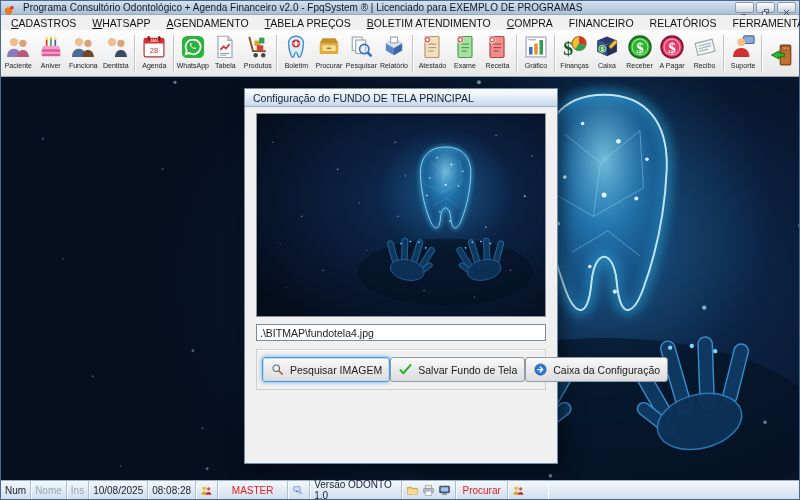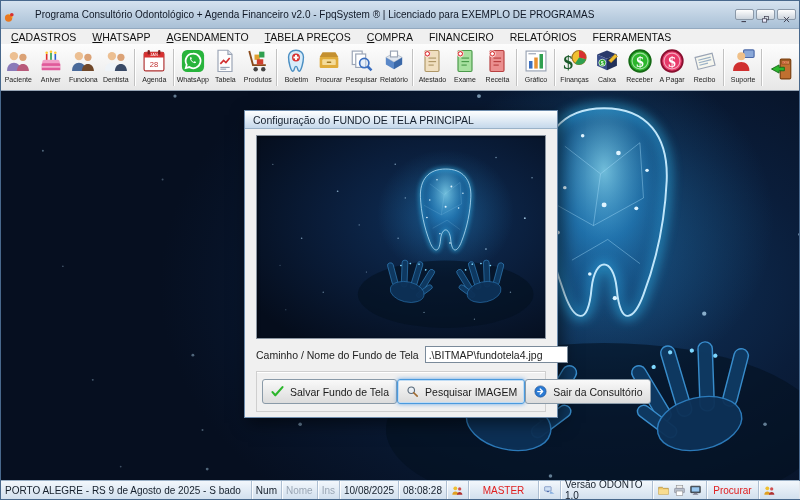--- a/index.html
+++ b/index.html
@@ -1,39 +1,39 @@
 <!DOCTYPE html>
 <html><head>
 <meta charset="utf-8">
 <style>
   *{box-sizing:border-box;margin:0;padding:0}
   html,body{width:800px;height:500px;overflow:hidden;font-family:"Liberation Sans",sans-serif}
   .app{width:800px;height:500px;display:flex;flex-direction:column;background:#f0f0f0;border:1px solid #48688c}
   
-  .titlebar{height:28px;flex:0 0 auto;background:linear-gradient(#d5e2ef,#a9c0d6);display:flex;align-items:center;gap:20px;padding:0 3px;border-bottom:1px solid #93a9bf}
+  .titlebar{height:14px;flex:0 0 auto;background:linear-gradient(#d5e2ef,#a9c0d6);display:flex;align-items:center;gap:8px;padding:0 3px;border-bottom:1px solid #93a9bf}
   .app-ico{width:11px;height:11px;flex:0 0 auto}
   .title-text{flex:1;font-size:10px;color:#101826;white-space:nowrap;overflow:hidden}
   .win-ctls{display:flex;gap:2px;flex:0 0 auto}
   .ctl{width:19px;height:11px;border:1px solid #8a98a8;border-radius:2px;background:linear-gradient(#fefefe,#ccd4dd);display:flex;align-items:center;justify-content:center}
   .ctl span{width:9px;height:9px;display:block}
   
   .menubar{height:15px;flex:0 0 auto;background:#f0f0f0;display:flex;align-items:center;font-size:10.5px;color:#111;padding-left:2px}
   .menu-item{padding:12px 8px;white-space:nowrap;cursor:default}
   
   .toolbar{height:47px;flex:0 0 auto;background:linear-gradient(#fdfdfd,#e7e7e7);border-bottom:1px solid #98a6b6;display:flex;align-items:stretch;padding:1px 1px 0}
   .tb-btn{width:33px;display:flex;flex-direction:column;align-items:center;padding-top:2px;border-radius:3px;cursor:default}
   .tb-ico{width:28px;height:28px}
   .tb-lbl{font-size:7px;color:#222;white-space:nowrap;line-height:9px}
   .tb-sep{width:2px;border-left:1px solid #c2c2c2;border-right:1px solid #fff;margin:4px 2px}
   .tb-exit{justify-content:center}
   
   .main{position:relative;flex:1;overflow:hidden;background:radial-gradient(ellipse 440px 300px at 75% 50%,#11365f 0%,#0a1d3a 50%,#060f20 100%)}
   .bg-svg{position:absolute;inset:0;width:100%;height:100%}
   
-  .dialog{position:absolute;left:243px;top:19px;width:314px;height:308px;background:#f0f0f0;border:1px solid #6e8cac;box-shadow:4px 5px 16px rgba(0,0,0,.55);font-size:10.5px}
+  .dialog{position:absolute;left:243px;top:11px;width:314px;height:376px;background:#f0f0f0;border:1px solid #6e8cac;box-shadow:4px 5px 16px rgba(0,0,0,.55);font-size:10.5px}
   .dlg-title{height:18px;background:linear-gradient(#feffff,#c5d8eb);border-bottom:1px solid #9ab2c8;display:flex;align-items:center;padding:0 8px;color:#15202e;font-size:10.5px}
   .dlg-body{padding:6px 11px 0}
   .preview{height:204px;border:1px solid #8a94a0;box-shadow:inset 1px 1px 3px rgba(0,0,0,.5);position:relative;overflow:hidden;background:radial-gradient(ellipse 220px 150px at 62% 42%,#0f2f58 0%,#0a1d3a 50%,#050d1c 100%)}
   .preview svg{position:absolute;inset:0;width:100%;height:100%}
   .path-row{display:flex;align-items:center;gap:6px;margin-top:7px}
   .path-label{color:#222;white-space:nowrap}
   .path-input{flex:1;height:17px;border:1px solid #7a8a9a;background:#fff;font-family:"Liberation Sans",sans-serif;font-size:10.5px;color:#222;padding:0 3px}
   .btn-box{margin-top:8px;border:1px solid #cfcfcf;box-shadow:inset 0 1px 0 #fff;background:#f0f0f0;padding:7px 5px;display:flex;justify-content:space-between}
   .dlg-btn{display:flex;align-items:center;gap:5px;height:25px;padding:0 7px;border:1px solid #8a9aa8;border-radius:3px;background:linear-gradient(#f9f9f9,#dcdcdc);font-size:10.5px;color:#1a1a1a;cursor:default;white-space:nowrap}
   .dlg-btn.focused{border-color:#4a9ade;box-shadow:inset 0 0 0 1px #bfdcf5,0 0 4px rgba(90,160,230,.9)}
@@ -172,20 +172,21 @@
             </svg></span>
         </span>
     </span>
   </div>
 
   <div class="menubar" id="menubar">
       <span class="menu-item"><u>C</u>ADASTROS</span>
       <span class="menu-item"><u>W</u>HATSAPP</span>
       <span class="menu-item"><u>A</u>GENDAMENTO</span>
       <span class="menu-item"><u>T</u>ABELA PREÇOS</span>
+      <span class="menu-item"><u>B</u>OLETIM ATENDIMENTO</span>
       <span class="menu-item"><u>C</u>OMPRA</span>
       <span class="menu-item">FINANCEIRO</span>
       <span class="menu-item">RELATÓRIOS</span>
       <span class="menu-item">FERRAMENTAS</span>
     </div>
 
   <div class="toolbar" id="toolbar">
       <div class="tb-btn">
         <div class="tb-ico"><svg viewBox="0 0 24 24" width="100%" height="100%">
             <circle cx="8.5" cy="7.8" r="3.6" fill="#ecbf92"></circle>
@@ -440,51 +441,49 @@
       <div class="dlg-title">
         <span>Configuração do FUNDO DE TELA PRINCIPAL</span>
       </div>
       <div class="dlg-body">
         <div class="preview">
           <svg viewBox="0 0 288 204" preserveAspectRatio="none">
               <use href="#scene" x="0" y="0" width="288" height="204"></use>
             </svg>
         </div>
         <div class="path-row">
-          <span class="path-label">Caminho / Nome do Fundo de Tela</span>
           <input class="path-input" type="text" value=".\BITMAP\fundotela4.jpg" style="">
         </div>
         <div class="btn-box">
-          <div class="dlg-btn">
-            <span class="btn-ico"><svg viewBox="0 0 24 24" width="100%" height="100%">
-                  <path d="M4 13l4.5 5L20 5" fill="none" stroke="#2cb62c" stroke-width="3.4" stroke-linecap="round" stroke-linejoin="round"></path>
-                </svg></span>
-            <span>Salvar Fundo de Tela</span>
-          </div>
           <div class="dlg-btn focused">
             <span class="btn-ico"><svg viewBox="0 0 24 24" width="100%" height="100%">
                   <circle cx="10" cy="10" r="5.2" fill="#e8f0fa" fill-opacity=".6" stroke="#5a6a7a" stroke-width="1.8"></circle>
                   <line x1="14" y1="14" x2="19.5" y2="19.5" stroke="#a06a30" stroke-width="2.6" stroke-linecap="round"></line>
                 </svg></span>
             <span>Pesquisar IMAGEM</span>
           </div>
           <div class="dlg-btn">
             <span class="btn-ico"><svg viewBox="0 0 24 24" width="100%" height="100%">
+                  <path d="M4 13l4.5 5L20 5" fill="none" stroke="#2cb62c" stroke-width="3.4" stroke-linecap="round" stroke-linejoin="round"></path>
+                </svg></span>
+            <span>Salvar Fundo de Tela</span>
+          </div>
+          <div class="dlg-btn">
+            <span class="btn-ico"><svg viewBox="0 0 24 24" width="100%" height="100%">
                   <circle cx="12" cy="12" r="9" fill="#2a7ad4" stroke="#1a4a88"></circle>
                   <path d="M7.5 12h7.5M11.5 8l4 4-4 4" stroke="#fff" stroke-width="2" fill="none" stroke-linecap="round" stroke-linejoin="round"></path>
                 </svg></span>
-            <span>Sair da Consultório</span>
+            <span>Caixa da Configuração</span>
           </div>
         </div>
       </div>
     </div>
   </div>
 
   <div class="statusbar">
-    <div class="sb sb-loc">PORTO ALEGRE - RS  9 de Agosto de 2025 - S bado</div>
     <div class="sb sb-c w24">Num</div>
     <div class="sb sb-c w24 sb-dim">Nome</div>
     <div class="sb sb-c w20 sb-dim">Ins</div>
     <div class="sb sb-c w52">10/08/2025</div>
     <div class="sb sb-c w46">08:08:28</div>
     <div class="sb sb-c w18">
       <span class="sb-ico"><svg viewBox="0 0 24 24" width="100%" height="100%">
             <circle cx="8" cy="8" r="3.5" fill="#f0c030"></circle>
             <path d="M2.5 20c0-4 2.5-6 5.5-6s5.5 2 5.5 6z" fill="#e0a020"></path>
             <circle cx="16" cy="9" r="3" fill="#d05050"></circle>

